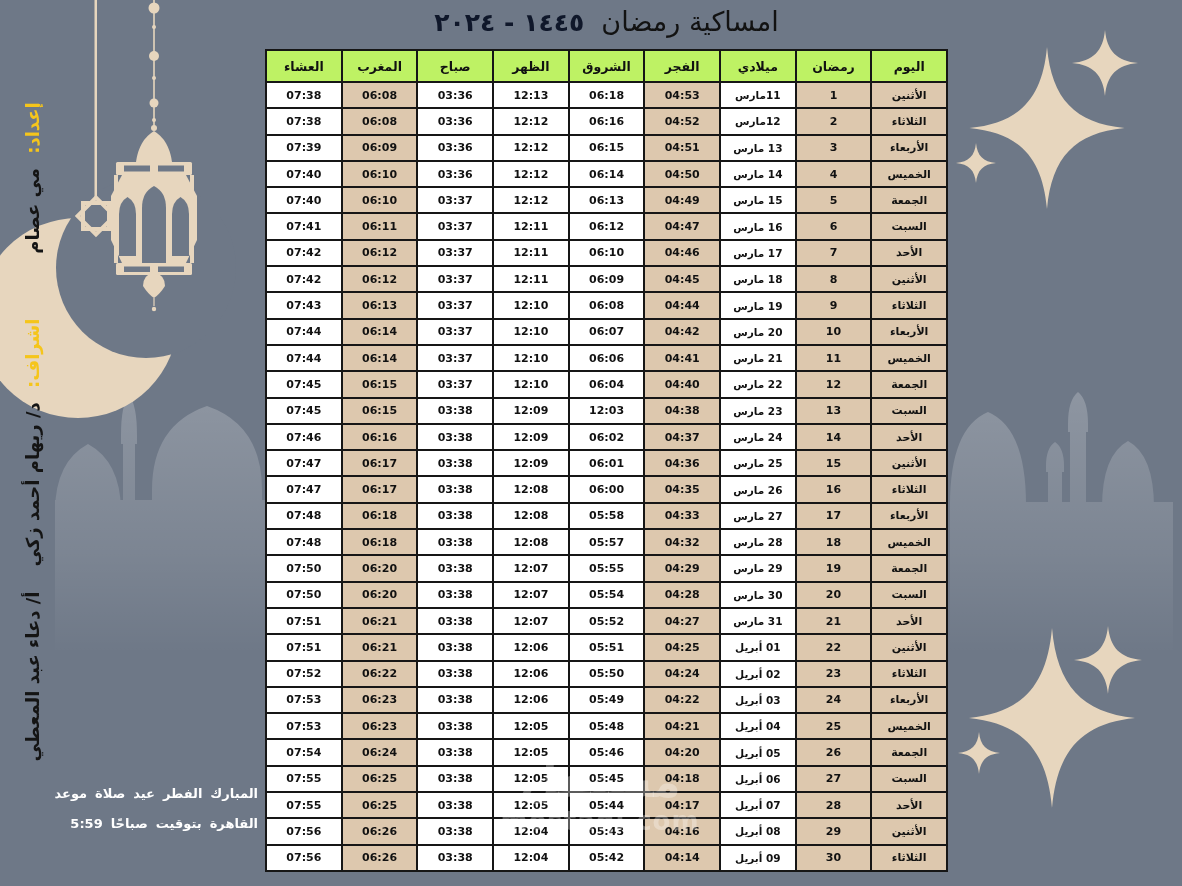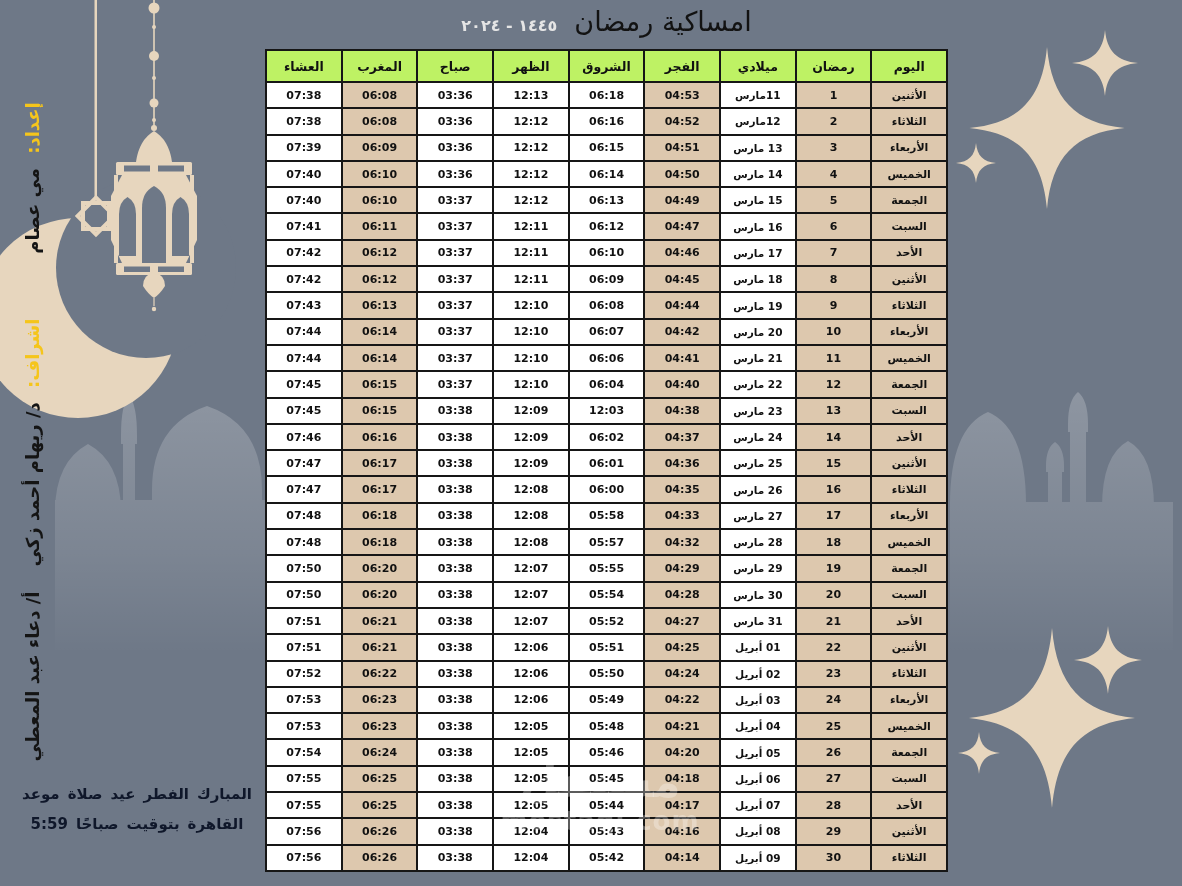--- a/index.html
+++ b/index.html
@@ -5,21 +5,21 @@
   html,body{margin:0;padding:0;}
   body{width:1182px;height:886px;overflow:hidden;
        font-family:"DejaVu Sans","Liberation Sans",sans-serif;}
   .stage{position:relative;width:1182px;height:886px;background:#6e7887;overflow:hidden;}
   .bg-svg{position:absolute;left:0;top:0;z-index:0;}
 
   
   .title{position:absolute;left:265px;top:6px;width:683px;z-index:2;
          direction:rtl;text-align:center;white-space:nowrap;}
   .title .t-black{color:#121212;font-weight:normal;font-size:27px;letter-spacing:.5px;}
-  .title .t-years{color:#e5e5e5;font-weight:bold;font-size:16px;margin-right:12px;}
+  .title .t-years{color:#0f172a;font-weight:bold;font-size:25px;margin-right:12px;}
 
   
   table.ims{position:absolute;left:265px;top:49px;width:683px;height:823px;z-index:1;
             border-collapse:collapse;table-layout:fixed;background:#fff;}
   table.ims th,table.ims td{border:2px solid #161616;text-align:center;vertical-align:middle;
             font-weight:bold;color:#111;padding:0;}
   table.ims th{background:#bef264;height:30px;font-size:12.5px;}
   table.ims td{font-size:11px;}
   table.ims td.day{font-size:11px;}
   table.ims td.date{font-size:10.5px;}
@@ -28,21 +28,21 @@
 
   
   .credit{position:absolute;z-index:2;transform:rotate(-90deg);direction:rtl;
           text-align:center;white-space:nowrap;font-weight:bold;font-size:18px;color:#141414;}
   .credit .lbl{color:#f5c51b;margin-left:8px;}
   .credit1{left:-52px;top:162px;width:170px;height:32px;line-height:32px;}
   .credit2{left:-207px;top:524px;width:480px;height:32px;line-height:32px;}
 
   
   .eid{position:absolute;left:8px;top:779px;width:250px;z-index:2;
-       direction:ltr;text-align:center;color:#0f172a;font-weight:bold;font-size:15px;}
+       direction:ltr;text-align:right;color:#ffffff;font-weight:bold;font-size:13px;}
   .eid .eline{line-height:30px;white-space:nowrap;}
   .eid .w{display:inline-block;margin-left:8px;}
 
   
   .wm{position:absolute;left:492px;top:758px;width:216px;z-index:3;text-align:center;
       color:rgba(255,255,255,.30);font-weight:bold;pointer-events:none;}
   .wm .wm-ar{font-size:44px;line-height:48px;}
   .wm .wm-en{font-size:26px;line-height:30px;letter-spacing:1px;}
 </style>
 </head>

